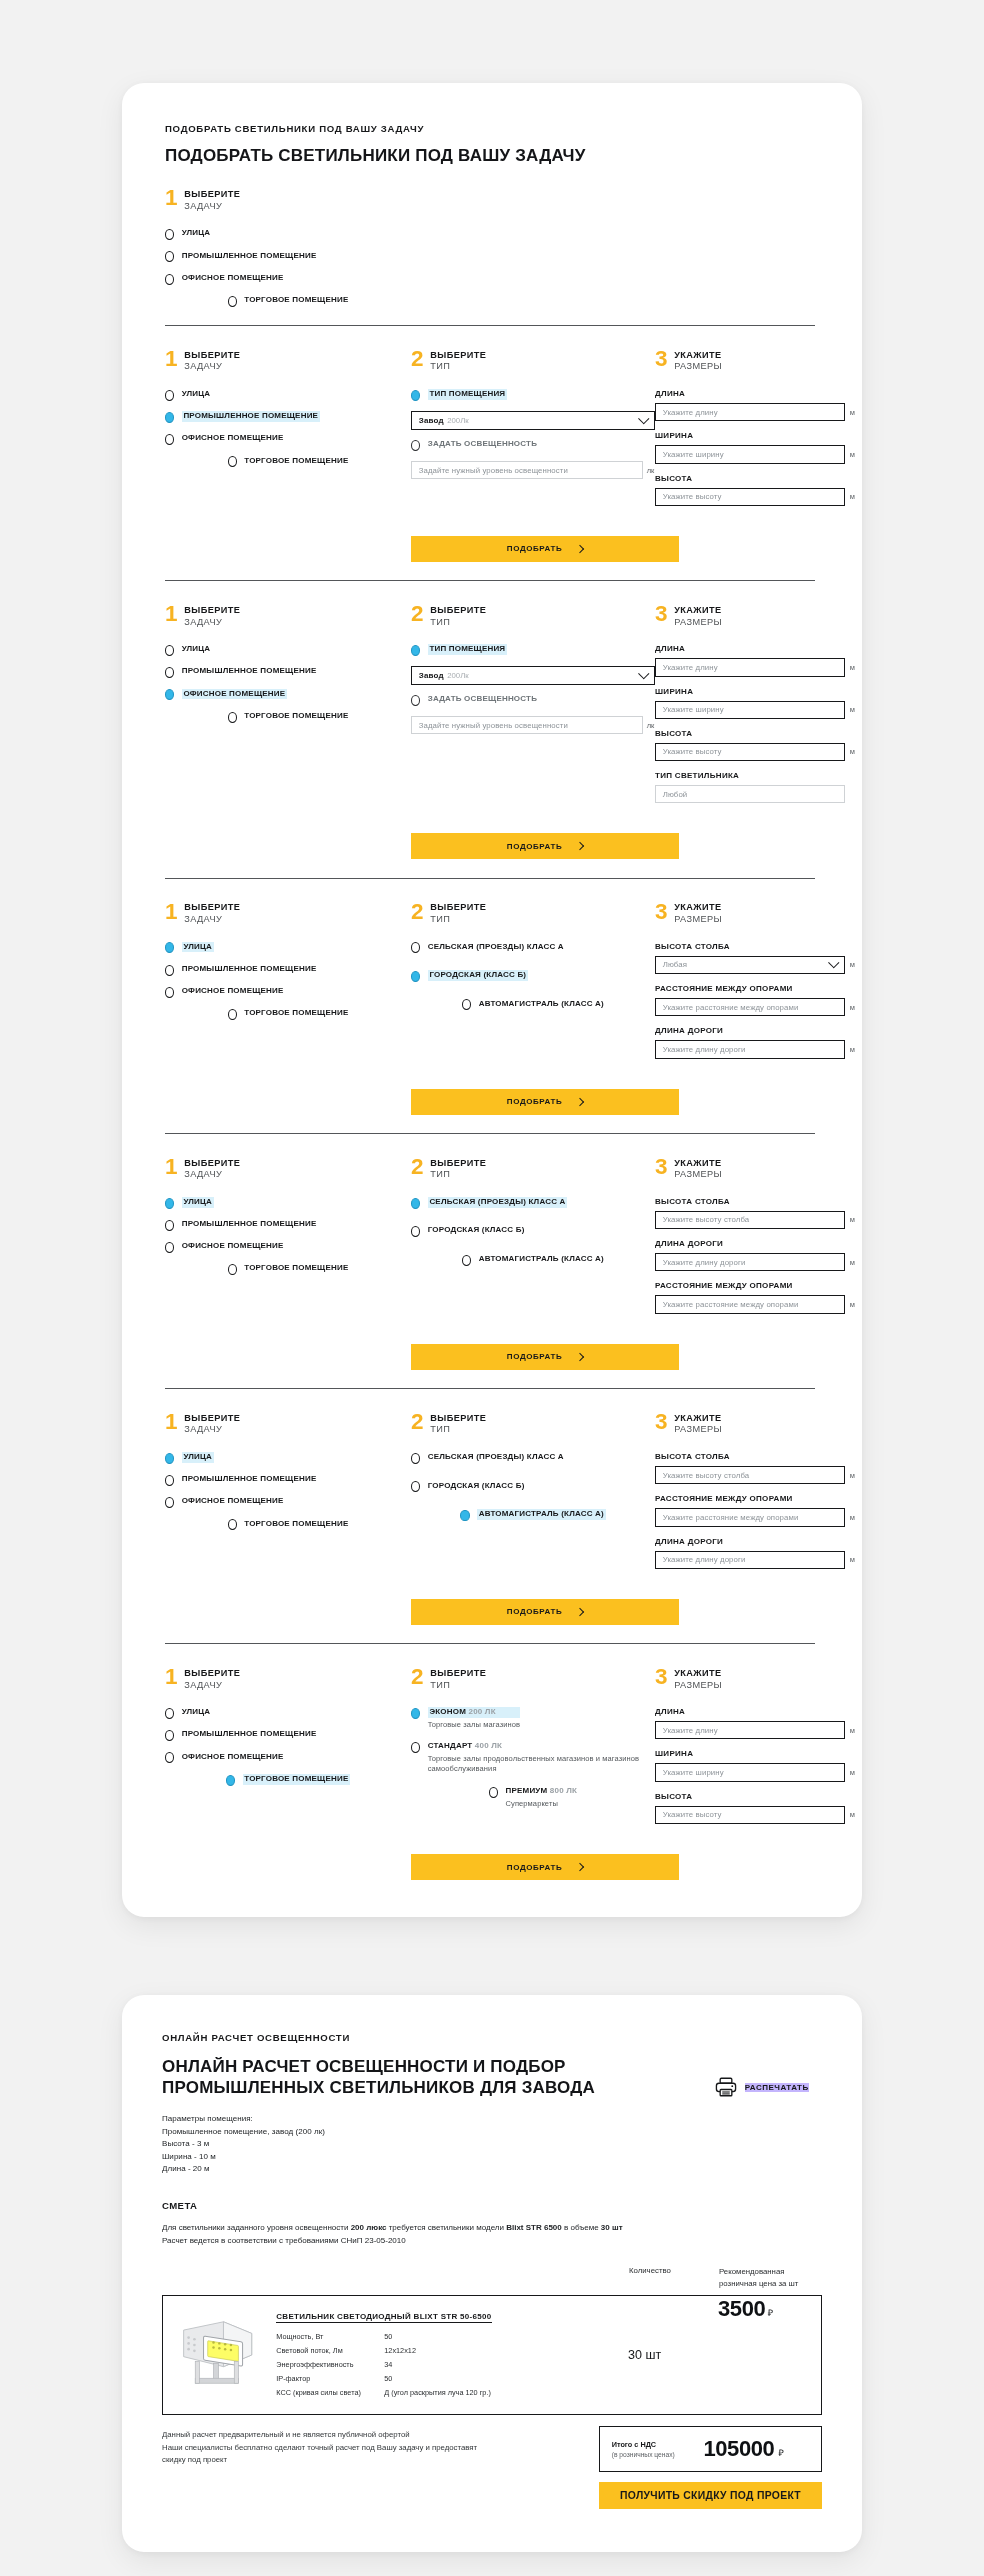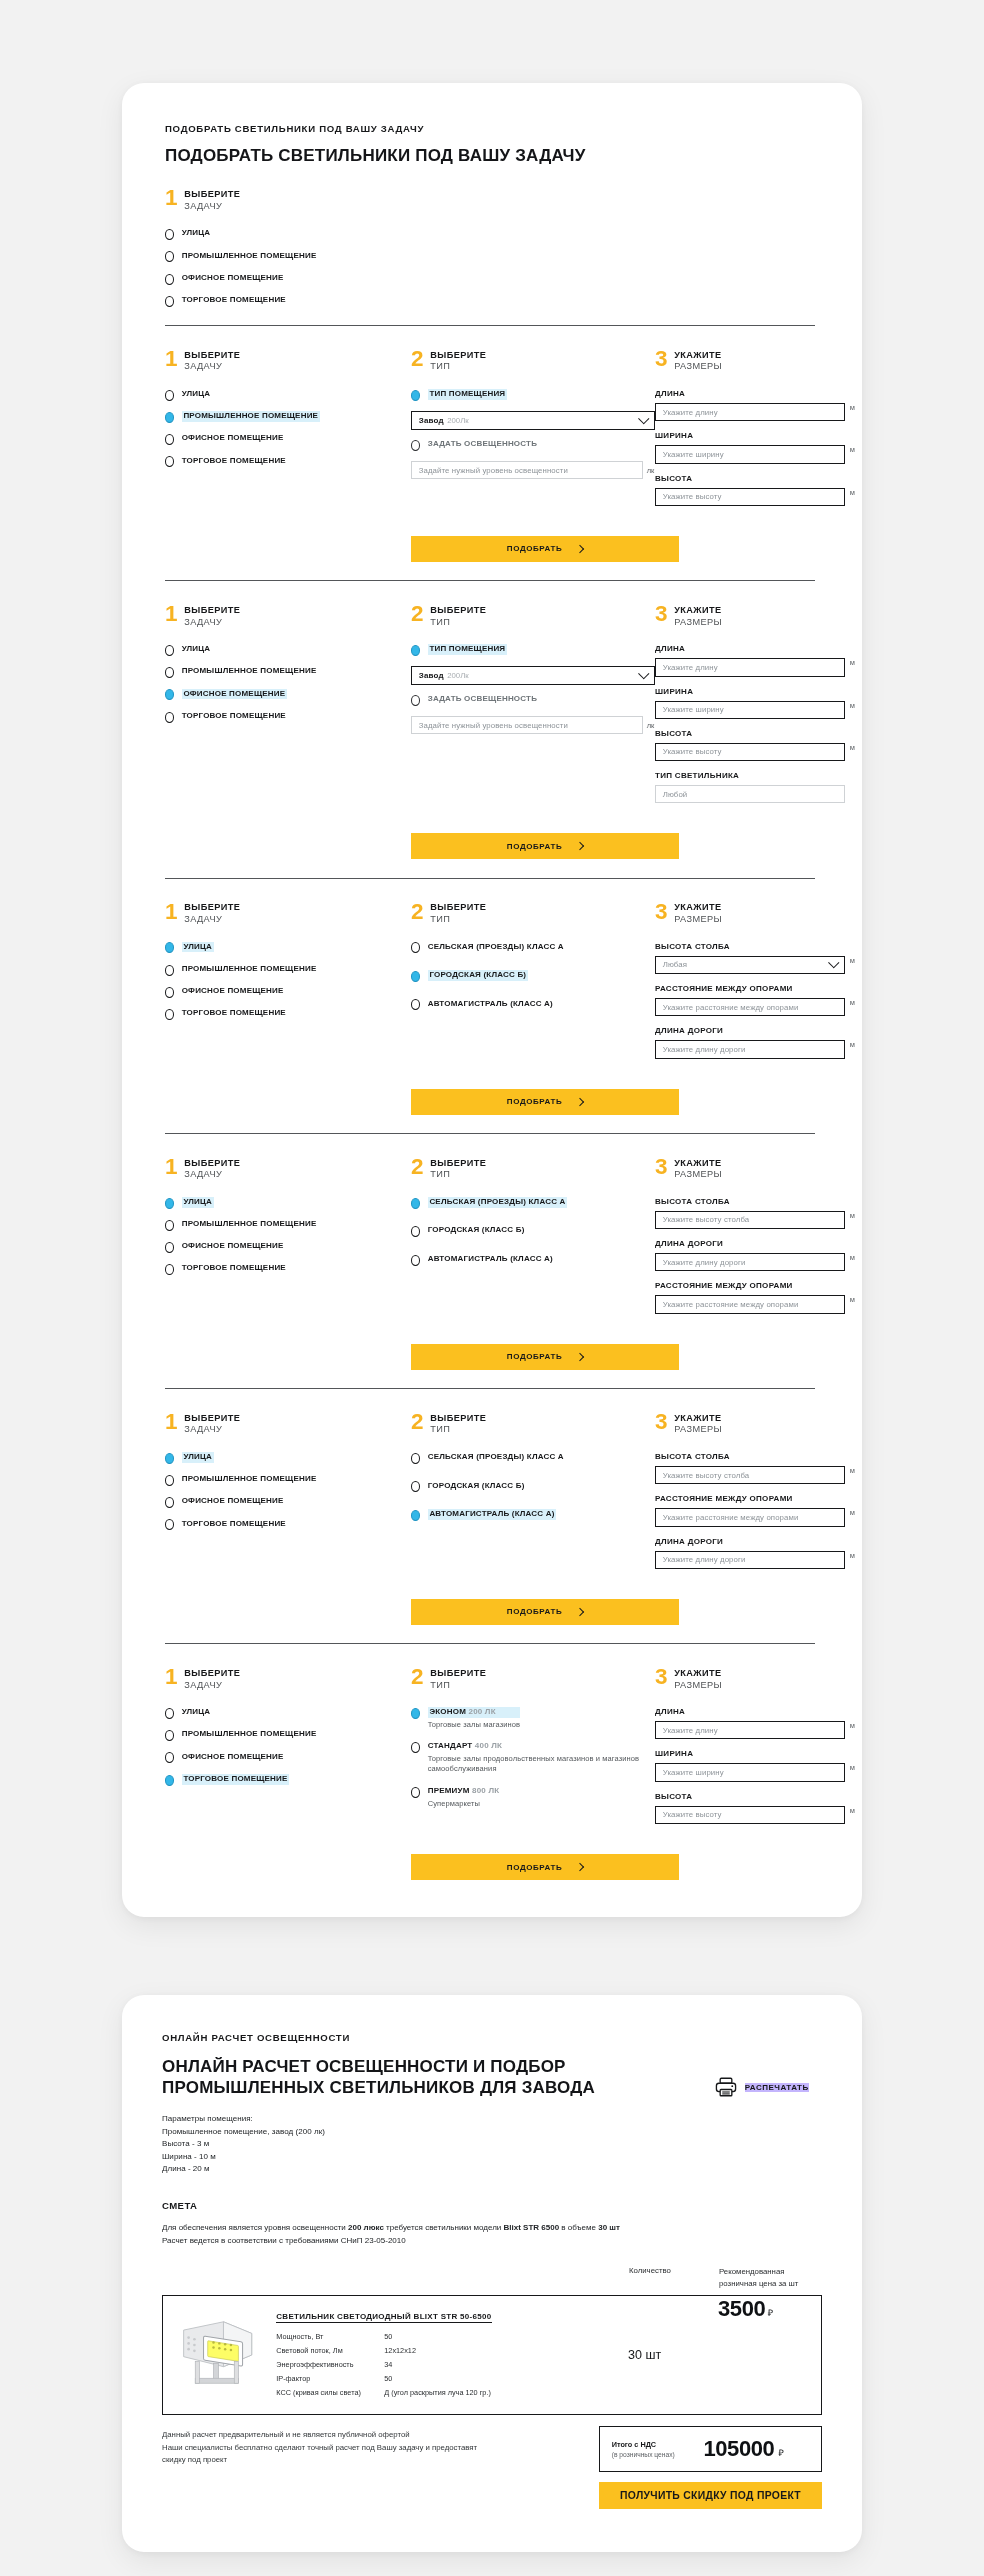--- a/index.html
+++ b/index.html
@@ -52,21 +52,21 @@
   .step-head { display: flex; align-items: flex-start; gap: 6.7px; margin-bottom: 16px; }
   .step-num {
     font-size: 22.5px; font-weight: bold; color: #f7b322; line-height: 0.86;
     font-family: "Liberation Sans", sans-serif;
   }
   .step-txt { padding-top: 0.8px; }
   .step-t1 { font-size: 9.2px; font-weight: bold; color: #17181a; letter-spacing: 0.4px; text-transform: uppercase; line-height: 1.26;}
   .step-t2 { font-size: 9.2px; font-weight: normal; color: #4f5255; letter-spacing: 0.4px; text-transform: uppercase; line-height: 1.26;}
 
   .radio-row { display: flex; align-items: flex-start; gap: 7.5px; margin-bottom: 10.4px; }
-  .radio-row:last-child { margin-bottom: 0; }
+  .radio-row:last-child { margin-bottom: 0; justify-content: center; }
   .radio {
     width: 9.2px; height: 11px; border: 1.3px solid #17181a; border-radius: 50%;
     flex: 0 0 9.2px; margin-top: 0.8px; background: #fff;
   }
   .radio.on { background: #33b7e8; border-color: #1d93c2; }
   .radio.dim { border-color: #2a2c2f; }
   .rlabel {
     font-size: 8px; font-weight: bold; color: #17181a; letter-spacing: 0.2px;
     text-transform: uppercase; line-height: 1.35;
   }
@@ -74,21 +74,21 @@
   .rlabel .lux { color: #9aa0a5; font-weight: bold; }
   .rsub { font-size: 7.5px; color: #54585c; line-height: 1.42; margin-top: 1.7px; font-weight: normal; letter-spacing: 0.1px; }
   .rlabel.muted { color: #6e7478; }
   .radio-group-street .radio-row { margin-bottom: 16.7px; }
   .radio-group-shop .radio-row { margin-bottom: 11px; }
 
   .field-label {
     font-size: 8px; font-weight: bold; color: #17181a; letter-spacing: 0.3px;
     text-transform: uppercase; margin-bottom: 5px;
   }
-  .field-wrap { display: flex; gap: 5px; margin-bottom: 10px; }
+  .field-wrap { display: flex; align-items: center; gap: 5px; margin-bottom: 10px; }
   .inp {
     flex: 1 1 auto; height: 18.3px; border: 1.2px solid #17181a; background: #fff;
     display: flex; align-items: center; padding: 0 6.7px; position: relative;
   }
   .inp.light { border: 0.8px solid #cfd2d5; }
   .inp .ph { font-size: 7.8px; color: #8d9398; letter-spacing: 0.1px; }
   .inp .val { font-size: 8px; color: #17181a; font-weight: bold; letter-spacing: 0.2px; }
   .inp .val-dim { font-size: 7.8px; color: #a9aeb2; margin-left: 3.3px; font-weight: normal; }
   .unit { font-size: 7.5px; color: #5b5f63; width: 8.3px; }
   .chev {
@@ -817,21 +817,21 @@
           <circle cx="20.5" cy="11" r="1.1" fill="#17181a"></circle>
         </svg>
         <span class="print-lbl">РАСПЕЧАТАТЬ</span>
       </div>
     </div>
 
     <div class="smeta-title">СМЕТА</div>
 
     <div class="smeta-desc">
       <p>
-        <span>Для обеспечения является уровня освещенности </span><b>200 люкс</b><span> требуется светильники модели </span><b>Blixt STR 6500</b><span> в объеме </span><b>30 шт</b>
+        <span>Для светильники заданного уровня освещенности </span><b>200 люкс</b><span> требуется светильники модели </span><b>Blixt STR 6500</b><span> в объеме </span><b>30 шт</b>
       </p>
       <p>Расчет ведется в соответствии с требованиями СНиП 23-05-2010</p>
     </div>
 
     <div class="tbl-head">
       <div class="th-spacer"></div>
       <div class="th-qty">Количество</div>
       <div class="th-price">
         <div>Рекомендованная</div>
         <div>розничная цена за шт</div>

